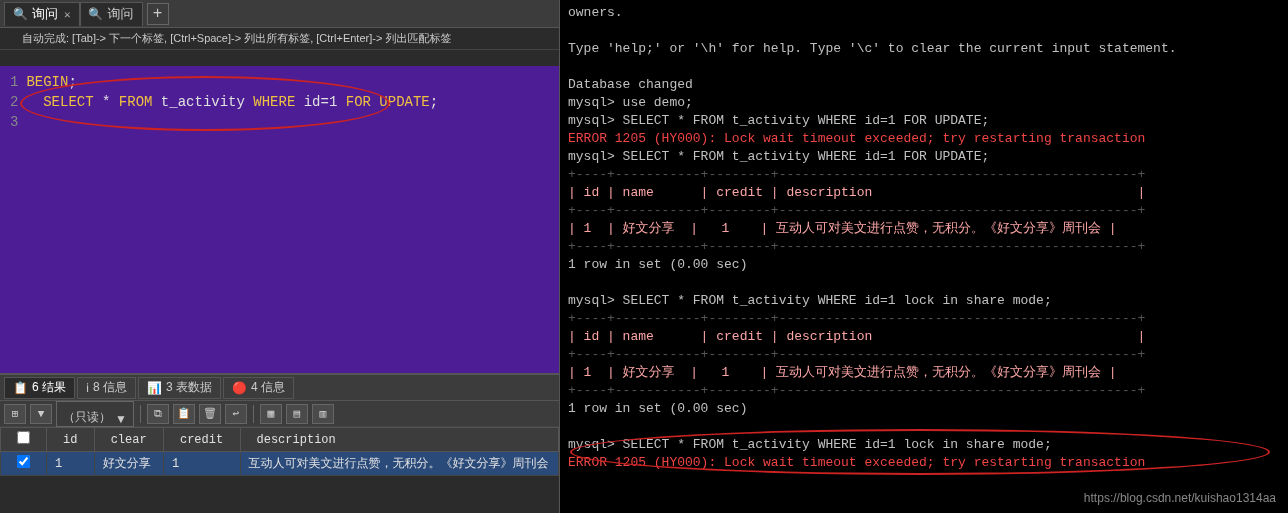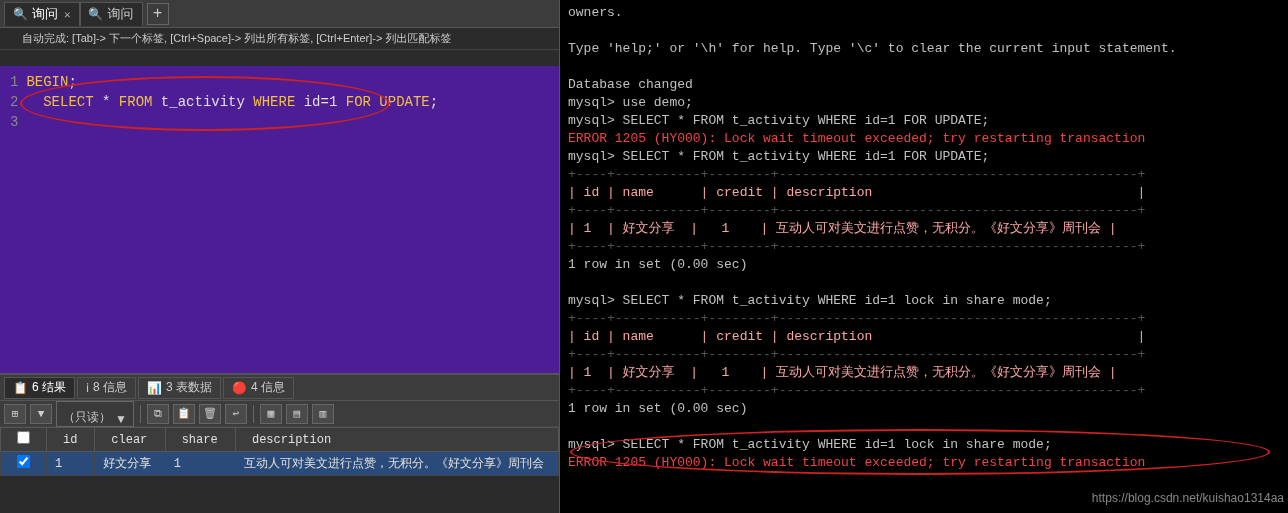--- a/index.html
+++ b/index.html
@@ -267,21 +267,21 @@
       bottom: 38px;
       left: 10px;
       width: 700px;
       height: 46px;
     }
 
     
     .watermark {
       position: absolute;
       bottom: 6px;
-      right: 4px;
+      right: 12px;
       color: #888;
       font-size: 12px;
       font-family: Arial, sans-serif;
     }
   </style>
 </head>
 <body>
 
 <div class="left-panel">
 
@@ -349,21 +349,21 @@
 
     <div class="data-table-wrapper">
       <table class="data-table">
         <thead>
           <tr>
             <th class="checkbox-cell">
               <input type="checkbox" style="">
             </th>
             <th>id</th>
             <th>clear</th>
-            <th>share</th>
+            <th>credit</th>
             <th>description</th>
           </tr>
         </thead>
         <tbody>
           <tr class="selected">
             <td class="checkbox-cell">
               <input type="checkbox" checked="" style="">
             </td>
             <td>1</td>
             <td>好文分享</td>

